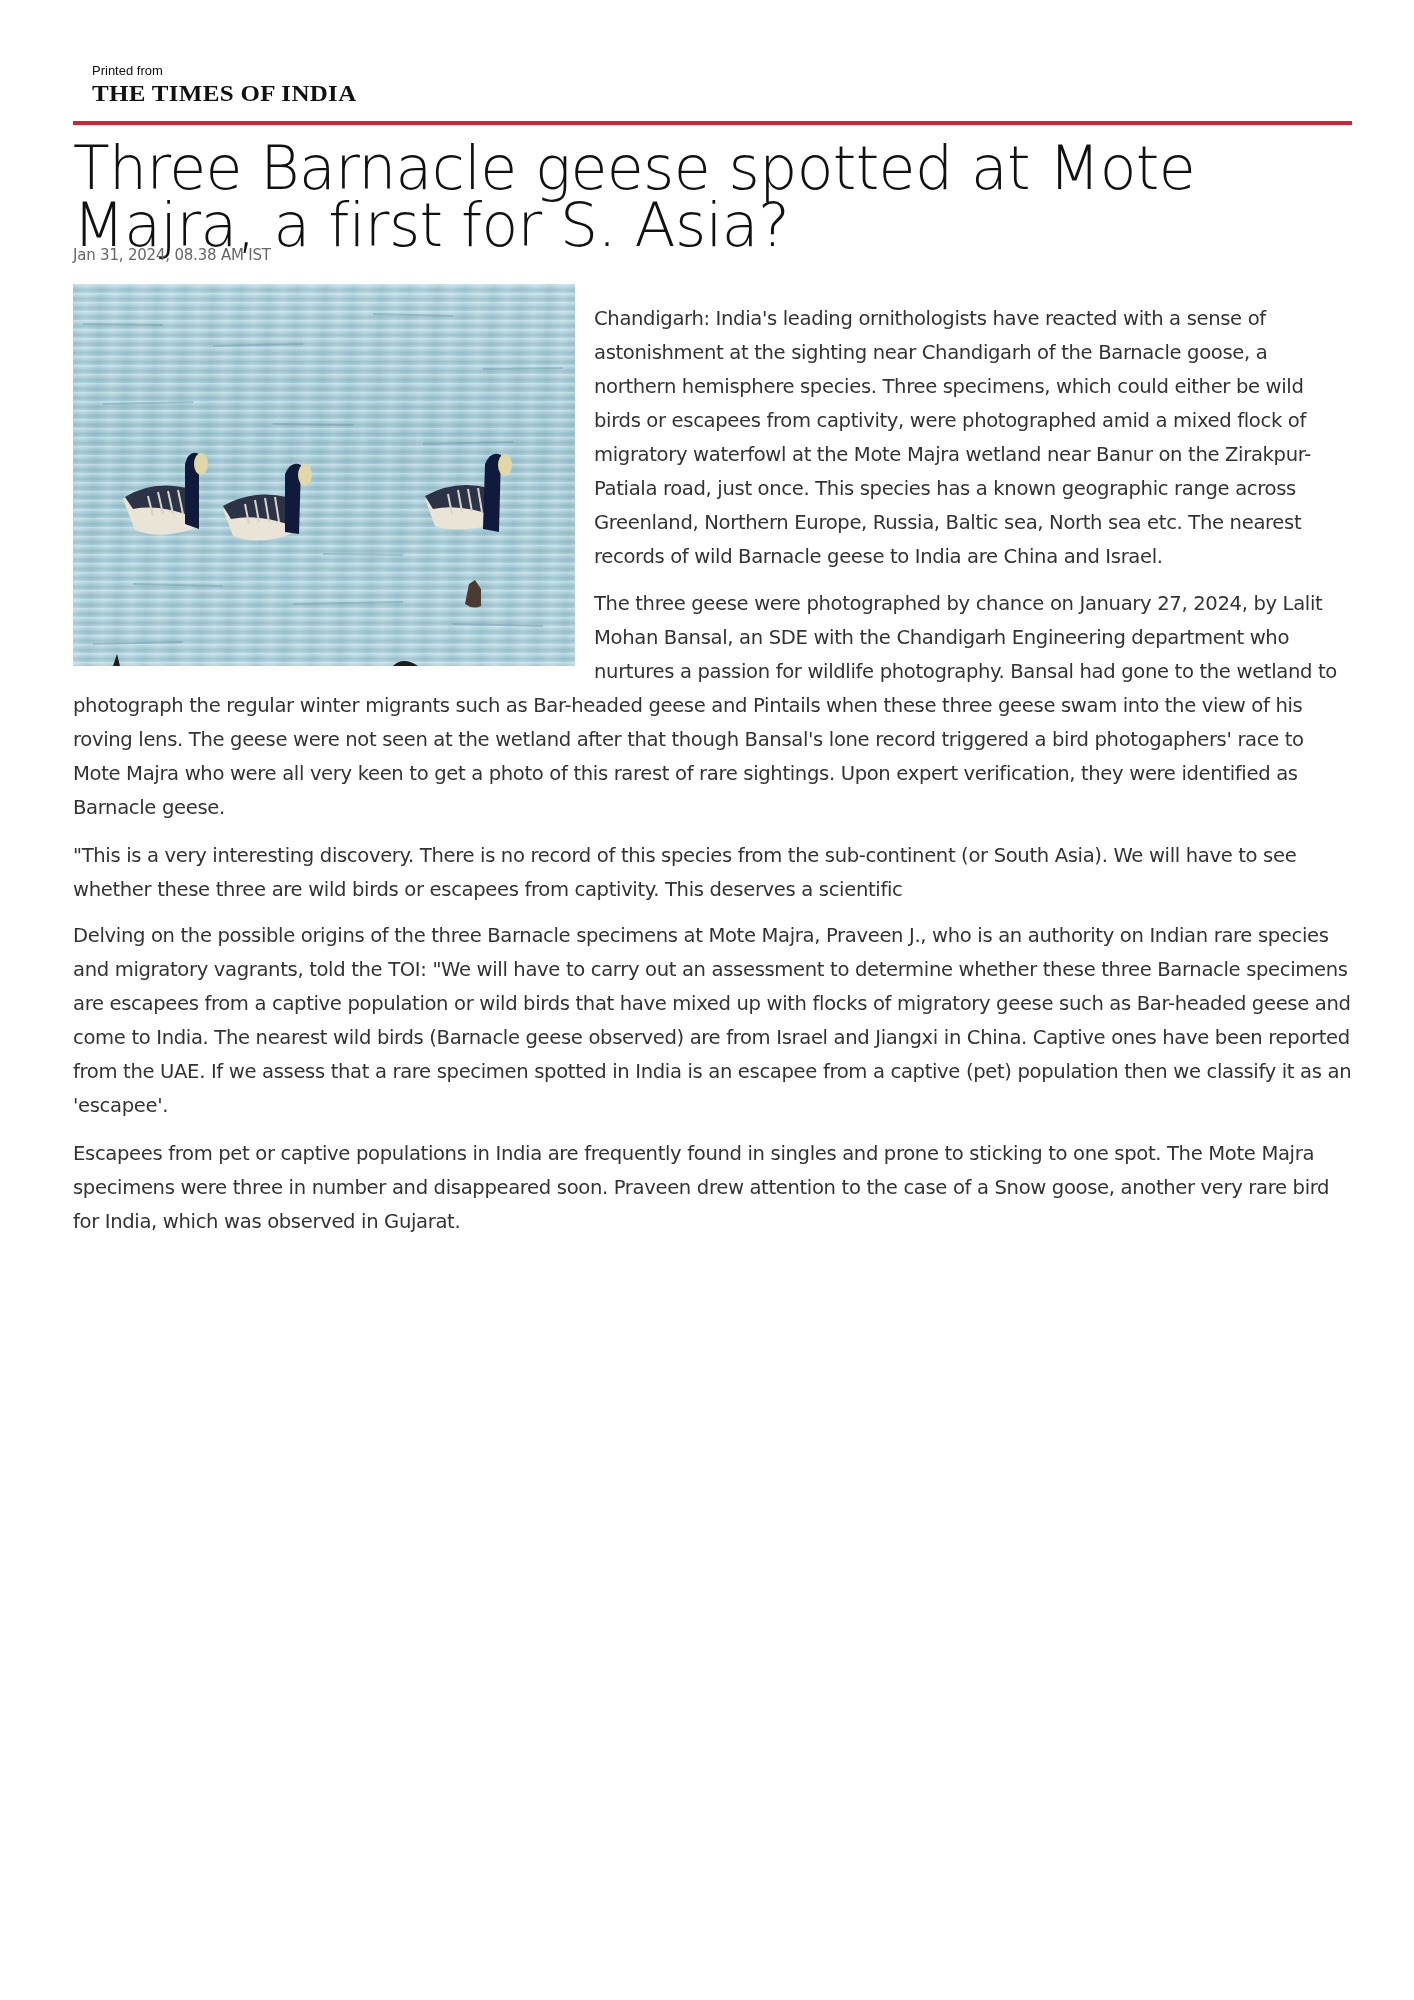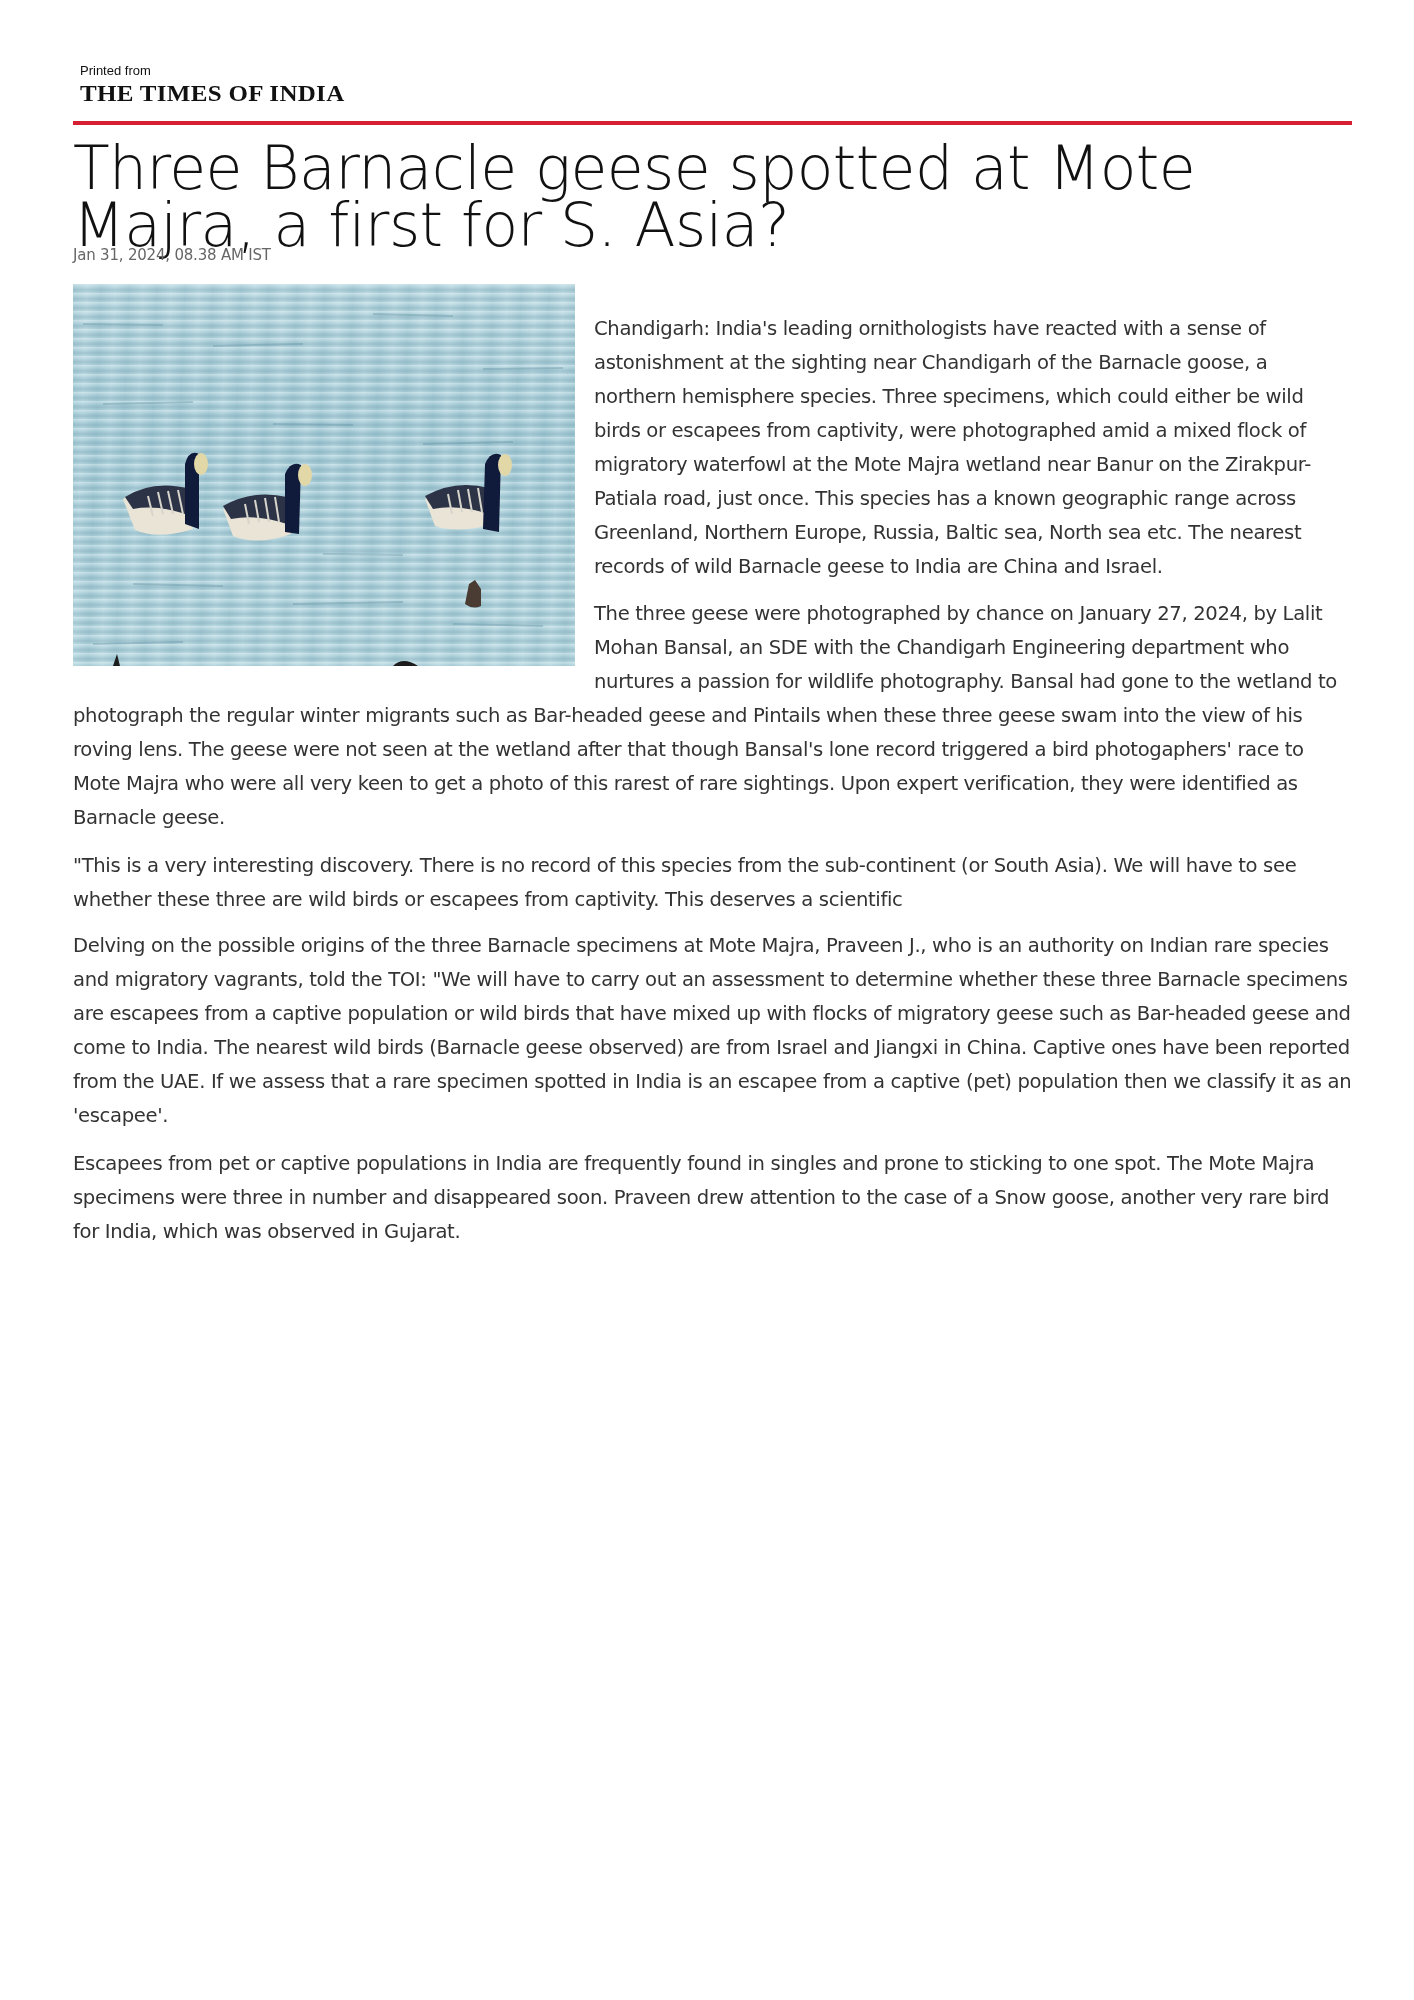--- a/index.html
+++ b/index.html
@@ -1,38 +1,38 @@
 <!DOCTYPE html>
 <html><head>
   <meta charset="utf-8">
   <style>
     * { box-sizing: border-box; margin: 0; padding: 0; }
     html, body { width: 1414px; height: 2000px; background: #ffffff; }
     body { position: relative; font-family: "DejaVu Sans", sans-serif; color: #333333; overflow: hidden; }
 
-    .masthead { position: absolute; left: 80px; top: 64px; }
+    .masthead { position: absolute; left: 92px; top: 64px; }
     .printed-from { font-family: "Liberation Sans", sans-serif; font-size: 13px; color: #111; line-height: 14px; }
     .brand { font-family: "Liberation Serif", serif; font-weight: bold; font-size: 25px; color: #111; letter-spacing: 0.3px; line-height: 28px; margin-top: 2px; transform: scaleY(0.95); transform-origin: left top; }
 
     .rule { position: absolute; left: 73px; top: 121px; width: 1279px; height: 4px; background: #d71f33; }
 
     .headline { position: absolute; left: 73px; top: 140px; width: 1200px; font-family: "DejaVu Sans", sans-serif; font-weight: 300; font-size: 60px; line-height: 57px; color: #111; letter-spacing: -0.6px; }
     .dateline { position: absolute; left: 73px; top: 246px; font-size: 15px; color: #666; letter-spacing: -0.2px; }
 
     .article { position: absolute; left: 73px; top: 284px; width: 1280px; font-size: 19.6px; line-height: 34px; color: #333; letter-spacing: -0.35px; }
     .photo { float: left; width: 502px; height: 382px; margin: 0 19px 8px 0; position: relative; overflow: hidden;
       background:
         repeating-linear-gradient(180deg, rgba(255,255,255,0.35) 0px, rgba(255,255,255,0.0) 3px, rgba(60,110,130,0.18) 6px, rgba(255,255,255,0.0) 9px),
         repeating-linear-gradient(92deg, rgba(80,130,150,0.10) 0px, rgba(255,255,255,0.12) 14px, rgba(80,130,150,0.10) 28px),
         linear-gradient(180deg, #b6d7e0 0%, #a9cfda 40%, #b3d6df 100%);
     }
     .photo svg { position: absolute; left: 0; top: 0; }
 
     .article p { margin-bottom: 14px; }
-    .article p.first { margin-top: 28px; margin-bottom: 13px; }
+    .article p.first { margin-top: 18px; margin-bottom: 13px; }
     .article p.tight-gap { margin-bottom: 0; }
     .article p.tight-gap + p { margin-bottom: 14px; margin-top: 12px; }
   </style>
 </head>
 <body>
 
 <div class="masthead">
   <div class="printed-from">Printed from</div>
   <div class="brand">THE TIMES OF INDIA</div>
 </div>

